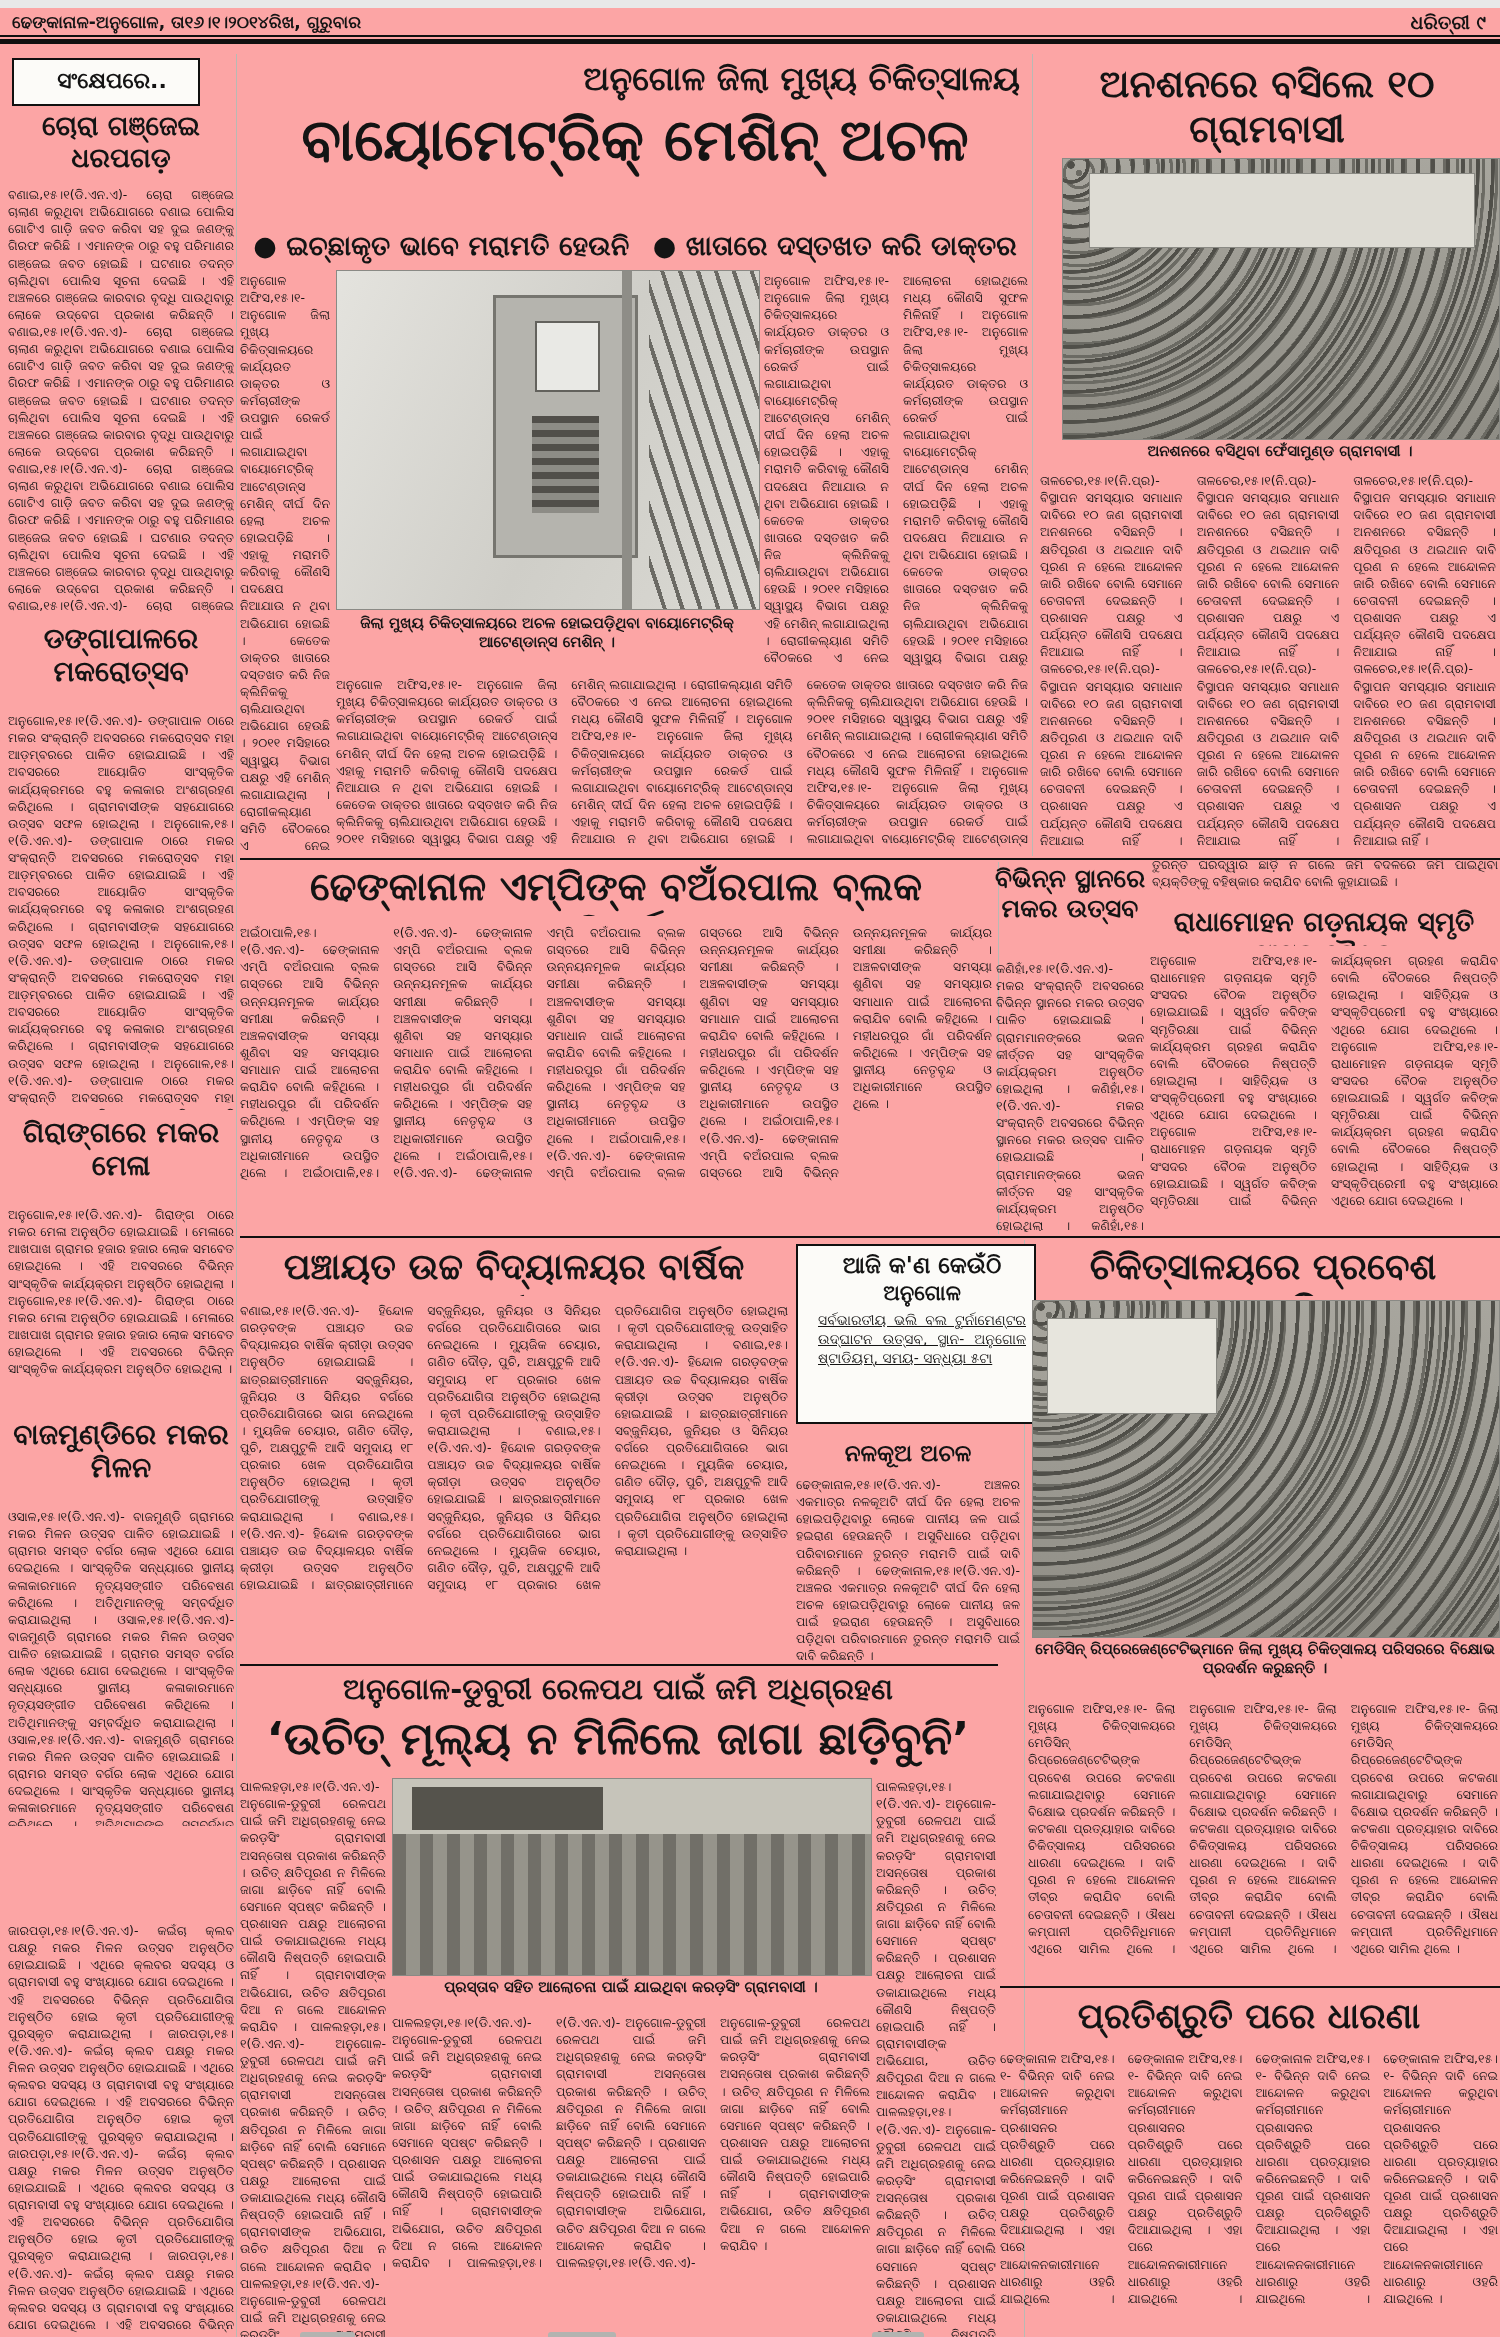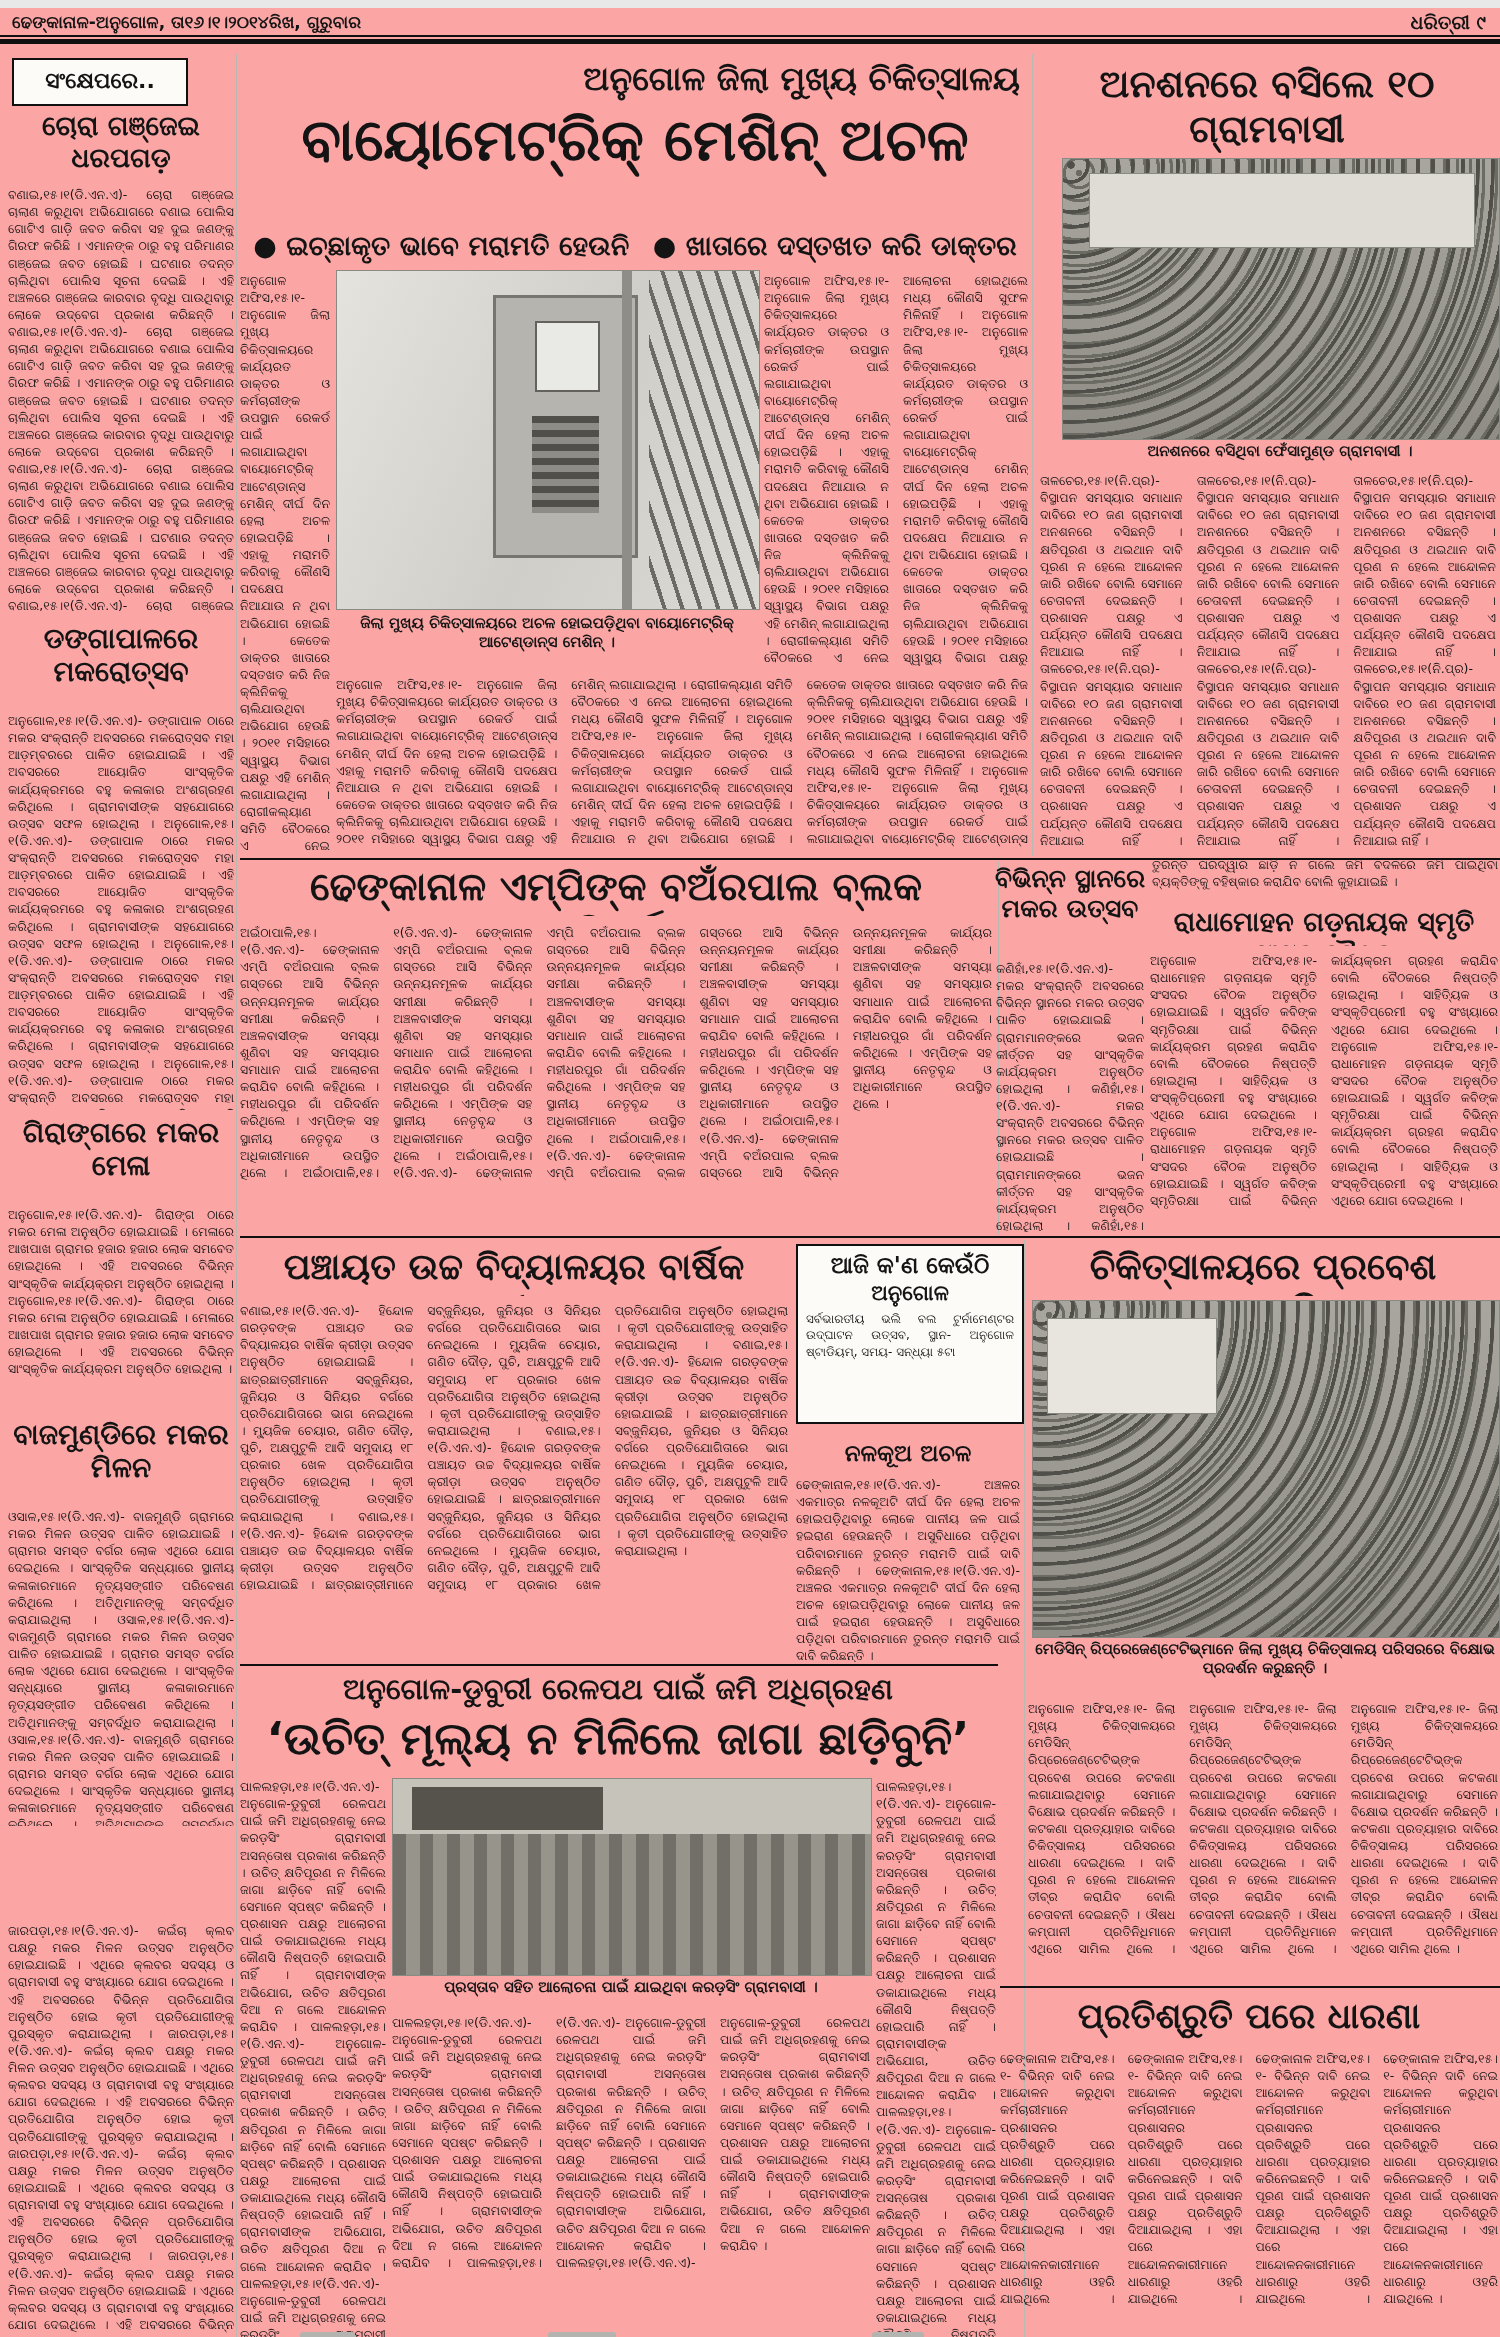--- a/index.html
+++ b/index.html
@@ -10,21 +10,21 @@
   .c2{column-count:2;column-gap:14px;}
   .c3{column-count:3;column-gap:14px;}
   .c4{column-count:4;column-gap:13px;}
   .c5{column-count:5;column-gap:14px;}
   .hd{font-weight:bold;text-align:center;line-height:1.18;overflow:hidden;}
   .cap{font-weight:bold;font-size:15px;text-align:center;line-height:1.25;overflow:hidden;}
   .rule{background:#101010;}
   .vr{background:#b9b9b4;width:1px;}
   .photo{overflow:hidden;background:#c4c3bd;border:1px solid #8a8a85;}
   .blt::before{content:"● ";}
-  .box{border:2px solid #101010;background:#fcfbf8;}
+  .box{border:2px solid #101010;background:#fcfbf8;padding-left:12px;}
   .mark{background:#b3b3b0;border-radius:3px;}
   .crowd{background:
      repeating-radial-gradient(circle at 8px 6px, #504f49 0 3.5px, rgba(0,0,0,0) 4px 15px),
      repeating-radial-gradient(circle at 16px 14px, #6b6a63 0 3px, rgba(0,0,0,0) 3.5px 13px),
      linear-gradient(#a8a69e,#8f8d85);}
 </style>
 </head>
 <body>
 
 <div class="page">
@@ -98,21 +98,21 @@
   <div class="abs bt c2" style="left:1150px;top:944px;width:348px;height:282px;">ଅନୁଗୋଳ ଅଫିସ,୧୫।୧- ରାଧାମୋହନ ଗଡ଼ନାୟକ ସ୍ମୃତି ସଂସଦର ବୈଠକ ଅନୁଷ୍ଠିତ ହୋଇଯାଇଛି । ସ୍ୱର୍ଗତ କବିଙ୍କ ସ୍ମୃତିରକ୍ଷା ପାଇଁ ବିଭିନ୍ନ କାର୍ଯ୍ୟକ୍ରମ ଗ୍ରହଣ କରାଯିବ ବୋଲି ବୈଠକରେ ନିଷ୍ପତ୍ତି ହୋଇଥିଲା । ସାହିତ୍ୟିକ ଓ ସଂସ୍କୃତିପ୍ରେମୀ ବହୁ ସଂଖ୍ୟାରେ ଏଥିରେ ଯୋଗ ଦେଇଥିଲେ । ଅନୁଗୋଳ ଅଫିସ,୧୫।୧- ରାଧାମୋହନ ଗଡ଼ନାୟକ ସ୍ମୃତି ସଂସଦର ବୈଠକ ଅନୁଷ୍ଠିତ ହୋଇଯାଇଛି । ସ୍ୱର୍ଗତ କବିଙ୍କ ସ୍ମୃତିରକ୍ଷା ପାଇଁ ବିଭିନ୍ନ କାର୍ଯ୍ୟକ୍ରମ ଗ୍ରହଣ କରାଯିବ ବୋଲି ବୈଠକରେ ନିଷ୍ପତ୍ତି ହୋଇଥିଲା । ସାହିତ୍ୟିକ ଓ ସଂସ୍କୃତିପ୍ରେମୀ ବହୁ ସଂଖ୍ୟାରେ ଏଥିରେ ଯୋଗ ଦେଇଥିଲେ । ଅନୁଗୋଳ ଅଫିସ,୧୫।୧- ରାଧାମୋହନ ଗଡ଼ନାୟକ ସ୍ମୃତି ସଂସଦର ବୈଠକ ଅନୁଷ୍ଠିତ ହୋଇଯାଇଛି । ସ୍ୱର୍ଗତ କବିଙ୍କ ସ୍ମୃତିରକ୍ଷା ପାଇଁ ବିଭିନ୍ନ କାର୍ଯ୍ୟକ୍ରମ ଗ୍ରହଣ କରାଯିବ ବୋଲି ବୈଠକରେ ନିଷ୍ପତ୍ତି ହୋଇଥିଲା । ସାହିତ୍ୟିକ ଓ ସଂସ୍କୃତିପ୍ରେମୀ ବହୁ ସଂଖ୍ୟାରେ ଏଥିରେ ଯୋଗ ଦେଇଥିଲେ ।</div>
 
   <div class="abs rule" style="left:240px;top:1228px;width:1260px;height:2px;"></div>
 
   <div class="abs hd" style="left:240px;top:1238px;width:548px;height:50px;font-size:36px;">ପଞ୍ଚାୟତ ଉଚ୍ଚ ବିଦ୍ୟାଳୟର ବାର୍ଷିକ କ୍ରୀଡ଼ା</div>
   <div class="abs bt c3" style="left:240px;top:1294px;width:548px;height:358px;">ବଣାଇ,୧୫।୧(ଡି.ଏନ.ଏ)- ହିନ୍ଦୋଳ ଗରଡ଼ବଙ୍କ ପଞ୍ଚାୟତ ଉଚ୍ଚ ବିଦ୍ୟାଳୟର ବାର୍ଷିକ କ୍ରୀଡ଼ା ଉତ୍ସବ ଅନୁଷ୍ଠିତ ହୋଇଯାଇଛି । ଛାତ୍ରଛାତ୍ରୀମାନେ ସବ୍‌ଜୁନିୟର, ଜୁନିୟର ଓ ସିନିୟର ବର୍ଗରେ ପ୍ରତିଯୋଗିତାରେ ଭାଗ ନେଇଥିଲେ । ମ୍ୟୁଜିକ ଚେୟାର, ଗଣିତ ଦୌଡ଼, ପୁଚି, ଅକ୍ଷପୁଟୁଳି ଆଦି ସମୁଦାୟ ୧୮ ପ୍ରକାର ଖେଳ ପ୍ରତିଯୋଗିତା ଅନୁଷ୍ଠିତ ହୋଇଥିଲା । କୃତୀ ପ୍ରତିଯୋଗୀଙ୍କୁ ଉତ୍ସାହିତ କରାଯାଇଥିଲା । ବଣାଇ,୧୫।୧(ଡି.ଏନ.ଏ)- ହିନ୍ଦୋଳ ଗରଡ଼ବଙ୍କ ପଞ୍ଚାୟତ ଉଚ୍ଚ ବିଦ୍ୟାଳୟର ବାର୍ଷିକ କ୍ରୀଡ଼ା ଉତ୍ସବ ଅନୁଷ୍ଠିତ ହୋଇଯାଇଛି । ଛାତ୍ରଛାତ୍ରୀମାନେ ସବ୍‌ଜୁନିୟର, ଜୁନିୟର ଓ ସିନିୟର ବର୍ଗରେ ପ୍ରତିଯୋଗିତାରେ ଭାଗ ନେଇଥିଲେ । ମ୍ୟୁଜିକ ଚେୟାର, ଗଣିତ ଦୌଡ଼, ପୁଚି, ଅକ୍ଷପୁଟୁଳି ଆଦି ସମୁଦାୟ ୧୮ ପ୍ରକାର ଖେଳ ପ୍ରତିଯୋଗିତା ଅନୁଷ୍ଠିତ ହୋଇଥିଲା । କୃତୀ ପ୍ରତିଯୋଗୀଙ୍କୁ ଉତ୍ସାହିତ କରାଯାଇଥିଲା । ବଣାଇ,୧୫।୧(ଡି.ଏନ.ଏ)- ହିନ୍ଦୋଳ ଗରଡ଼ବଙ୍କ ପଞ୍ଚାୟତ ଉଚ୍ଚ ବିଦ୍ୟାଳୟର ବାର୍ଷିକ କ୍ରୀଡ଼ା ଉତ୍ସବ ଅନୁଷ୍ଠିତ ହୋଇଯାଇଛି । ଛାତ୍ରଛାତ୍ରୀମାନେ ସବ୍‌ଜୁନିୟର, ଜୁନିୟର ଓ ସିନିୟର ବର୍ଗରେ ପ୍ରତିଯୋଗିତାରେ ଭାଗ ନେଇଥିଲେ । ମ୍ୟୁଜିକ ଚେୟାର, ଗଣିତ ଦୌଡ଼, ପୁଚି, ଅକ୍ଷପୁଟୁଳି ଆଦି ସମୁଦାୟ ୧୮ ପ୍ରକାର ଖେଳ ପ୍ରତିଯୋଗିତା ଅନୁଷ୍ଠିତ ହୋଇଥିଲା । କୃତୀ ପ୍ରତିଯୋଗୀଙ୍କୁ ଉତ୍ସାହିତ କରାଯାଇଥିଲା । ବଣାଇ,୧୫।୧(ଡି.ଏନ.ଏ)- ହିନ୍ଦୋଳ ଗରଡ଼ବଙ୍କ ପଞ୍ଚାୟତ ଉଚ୍ଚ ବିଦ୍ୟାଳୟର ବାର୍ଷିକ କ୍ରୀଡ଼ା ଉତ୍ସବ ଅନୁଷ୍ଠିତ ହୋଇଯାଇଛି । ଛାତ୍ରଛାତ୍ରୀମାନେ ସବ୍‌ଜୁନିୟର, ଜୁନିୟର ଓ ସିନିୟର ବର୍ଗରେ ପ୍ରତିଯୋଗିତାରେ ଭାଗ ନେଇଥିଲେ । ମ୍ୟୁଜିକ ଚେୟାର, ଗଣିତ ଦୌଡ଼, ପୁଚି, ଅକ୍ଷପୁଟୁଳି ଆଦି ସମୁଦାୟ ୧୮ ପ୍ରକାର ଖେଳ ପ୍ରତିଯୋଗିତା ଅନୁଷ୍ଠିତ ହୋଇଥିଲା । କୃତୀ ପ୍ରତିଯୋଗୀଙ୍କୁ ଉତ୍ସାହିତ କରାଯାଇଥିଲା ।</div>
 
   <div class="abs box" style="left:796px;top:1236px;width:224px;height:176px;">
     <div style="font-size:23px;font-weight:bold;text-align:center;margin-top:6px;">ଆଜି କ'ଣ କେଉଁଠି</div>
     <div style="font-size:21px;font-weight:bold;text-align:center;margin-top:2px;">ଅନୁଗୋଳ</div>
-    <div class="bt" style="font-size:12px;padding:6px 8px;height:96px;">ସର୍ବଭାରତୀୟ ଭଲି ବଲ ଟୁର୍ନାମେଣ୍ଟର ଉଦ୍‌ଘାଟନ ଉତ୍ସବ, ସ୍ଥାନ- ଅନୁଗୋଳ ଷ୍ଟାଡିୟମ୍, ସମୟ- ସନ୍ଧ୍ୟା ୫ଟା</div>
+    <div class="bt" style="font-size:14px;padding:6px 8px;height:96px;text-decoration:underline;">ସର୍ବଭାରତୀୟ ଭଲି ବଲ ଟୁର୍ନାମେଣ୍ଟର ଉଦ୍‌ଘାଟନ ଉତ୍ସବ, ସ୍ଥାନ- ଅନୁଗୋଳ ଷ୍ଟାଡିୟମ୍, ସମୟ- ସନ୍ଧ୍ୟା ୫ଟା</div>
   </div>
 
   <div class="abs hd" style="left:796px;top:1432px;width:224px;height:32px;font-size:23px;">ନଳକୂଅ ଅଚଳ</div>
   <div class="abs bt" style="left:796px;top:1468px;width:224px;height:186px;">ଢେଙ୍କାନାଳ,୧୫।୧(ଡି.ଏନ.ଏ)- ଅଞ୍ଚଳର ଏକମାତ୍ର ନଳକୂଅଟି ଦୀର୍ଘ ଦିନ ହେଲା ଅଚଳ ହୋଇପଡ଼ିଥିବାରୁ ଲୋକେ ପାନୀୟ ଜଳ ପାଇଁ ହଇରାଣ ହେଉଛନ୍ତି । ଅସୁବିଧାରେ ପଡ଼ିଥିବା ପରିବାରମାନେ ତୁରନ୍ତ ମରାମତି ପାଇଁ ଦାବି କରିଛନ୍ତି । ଢେଙ୍କାନାଳ,୧୫।୧(ଡି.ଏନ.ଏ)- ଅଞ୍ଚଳର ଏକମାତ୍ର ନଳକୂଅଟି ଦୀର୍ଘ ଦିନ ହେଲା ଅଚଳ ହୋଇପଡ଼ିଥିବାରୁ ଲୋକେ ପାନୀୟ ଜଳ ପାଇଁ ହଇରାଣ ହେଉଛନ୍ତି । ଅସୁବିଧାରେ ପଡ଼ିଥିବା ପରିବାରମାନେ ତୁରନ୍ତ ମରାମତି ପାଇଁ ଦାବି କରିଛନ୍ତି ।</div>
 
   <div class="abs hd" style="left:1028px;top:1238px;width:470px;height:50px;font-size:36px;">ଚିକିତ୍ସାଳୟରେ ପ୍ରବେଶ କଟକଣାକୁ ବିରୋଧ</div>
   <div class="abs photo crowd" style="left:1032px;top:1292px;width:466px;height:336px;">
     <div style="position:absolute;left:3%;top:5%;width:36%;height:28%;background:#e7e5dd;border:1px solid #8a8a84;"></div>
   </div>
   <div class="abs cap" style="left:1032px;top:1632px;width:466px;height:54px;">ମେଡିସିନ୍ ରିପ୍ରେଜେଣ୍ଟେଟିଭ୍‌ମାନେ ଜିଲା ମୁଖ୍ୟ ଚିକିତ୍ସାଳୟ ପରିସରରେ ବିକ୍ଷୋଭ ପ୍ରଦର୍ଶନ କରୁଛନ୍ତି ।</div>

